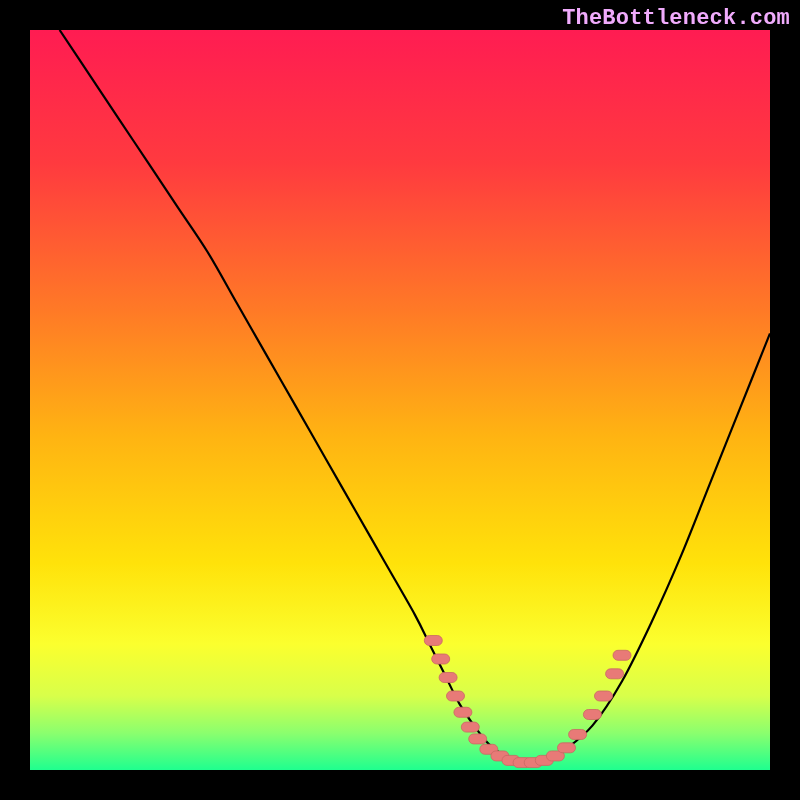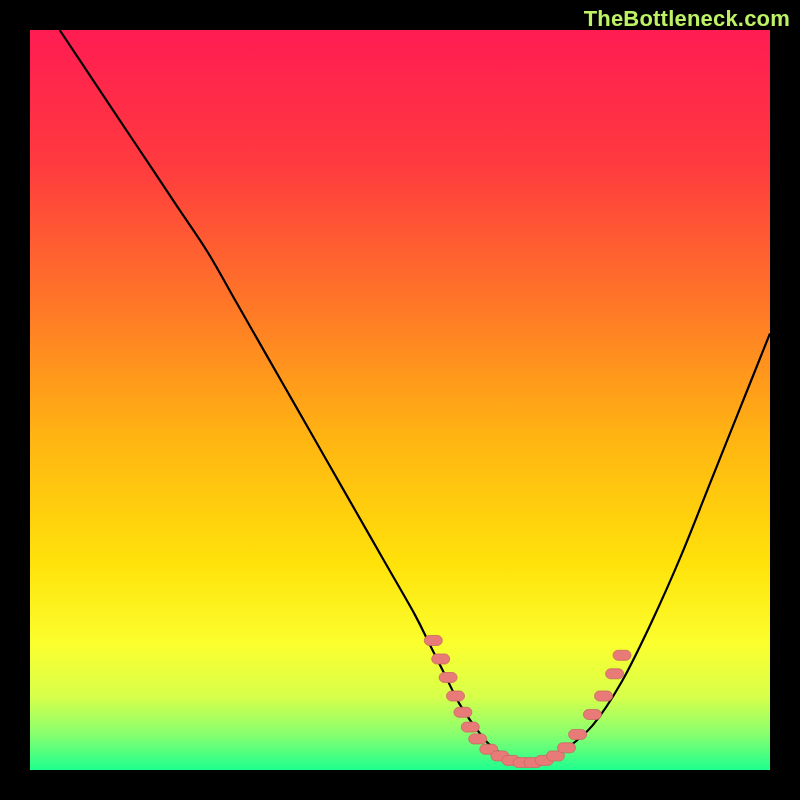--- a/index.html
+++ b/index.html
@@ -7,24 +7,24 @@
   .frame {
     position: relative;
     width: 800px;
     height: 800px;
     background: #000;
   }
   .watermark {
     position: absolute;
     top: 6px;
     right: 10px;
-    font-family: Liberation Sans, sans-serif;
+    font-family: Liberation Mono, monospace;
     font-size: 22px;
     font-weight: bold;
-    color: #bef264;
+    color: #f0abfc;
     letter-spacing: 0.2px;
   }
   .plot-area {
     position: absolute;
     left: 30px;
     top: 30px;
     width: 740px;
     height: 740px;
   }
   .plot-area svg {

